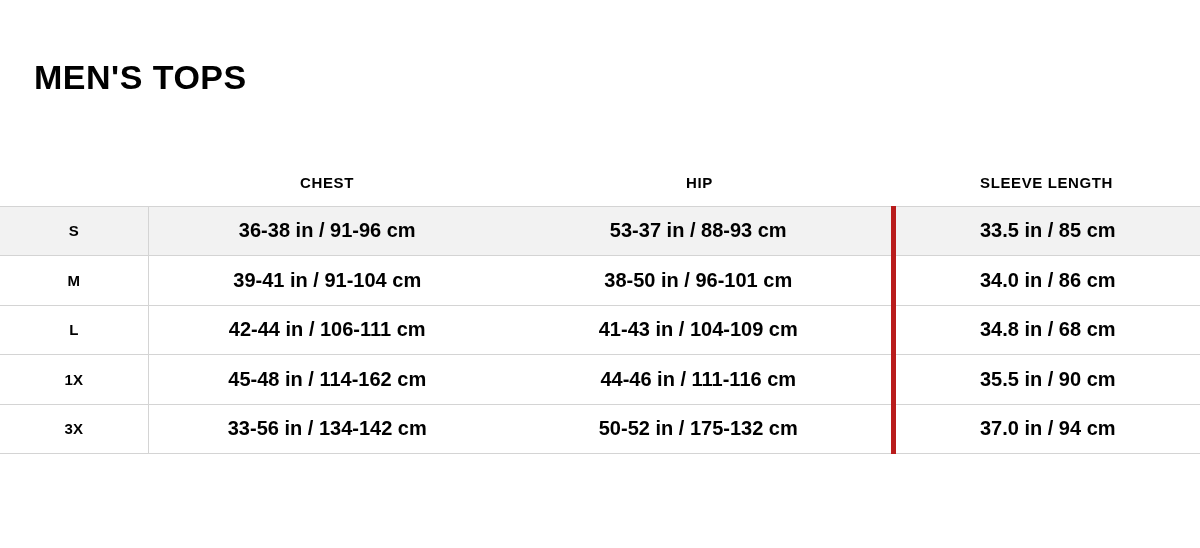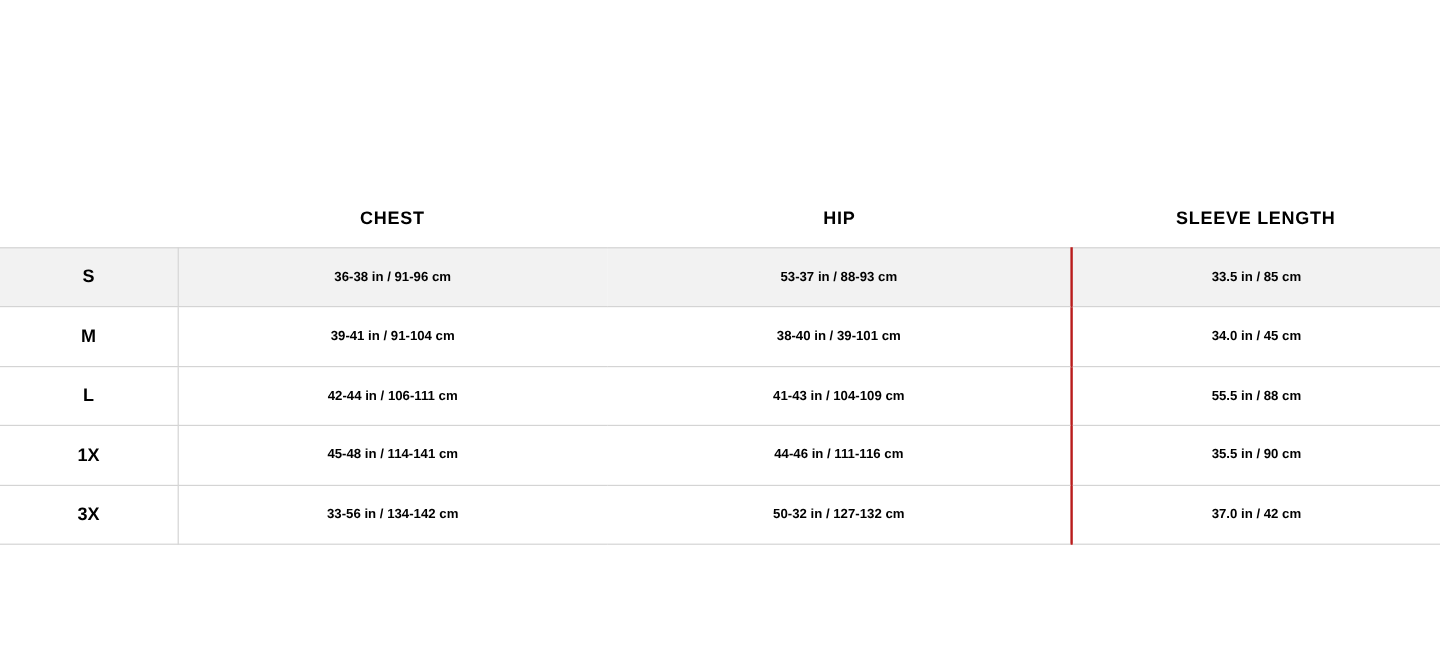--- a/index.html
+++ b/index.html
@@ -83,57 +83,58 @@
   }
   .size-table tbody tr.odd-row {
     background: #f2f2f2;
   }
   .size-table tbody tr.even-row {
     background: #ffffff;
   }
   .size-table tbody td {
     border-top: 1px solid #d4d4d4;
     border-bottom: 1px solid #d4d4d4;
-    font-size: 11px;
+    font-size: 20px;
     font-weight: bold;
     color: #000000;
     height: 49.5px;
   }
   .size-table tbody td.size-cell {
     font-size: 15px;
   }
 
   col.col-size { width: 148px; }
   col.col-chest { width: 358px; }
   col.col-hip { width: 387px; }
   col.col-sleeve { width: 307px; }
 
   
   .size-table tbody td.size-cell {
     border-right: 1px solid #d4d4d4;
   }
   .size-table tbody td.sleeve-cell {
-    border-left: 2px solid #b91c1c;
+    border-left: 5px solid #b91c1c;
   }
 
   .footer-spacer {
     position: absolute;
     left: 0;
     bottom: 0;
     width: 1200px;
     height: 40px;
     background: #ffffff;
   }
 </style>
 </head>
 <body>
 
 <div class="page">
 
   <div class="header">
+    <div class="page-title">MEN'S TOPS</div>
 
   </div>
 
   <table class="size-table">
     <colgroup>
       <col class="col-size">
       <col class="col-chest">
       <col class="col-hip">
       <col class="col-sleeve">
     </colgroup>
@@ -148,38 +149,38 @@
     <tbody>
       <tr class="odd-row">
         <td class="size-cell">S</td>
         <td class="chest-cell">36-38 in / 91-96 cm</td>
         <td class="hip-cell">53-37 in / 88-93 cm</td>
         <td class="sleeve-cell">33.5 in / 85 cm</td>
       </tr>
       <tr class="even-row">
         <td class="size-cell">M</td>
         <td class="chest-cell">39-41 in / 91-104 cm</td>
-        <td class="hip-cell">38-40 in / 39-101 cm</td>
-        <td class="sleeve-cell">34.0 in / 45 cm</td>
+        <td class="hip-cell">38-50 in / 96-101 cm</td>
+        <td class="sleeve-cell">34.0 in / 86 cm</td>
       </tr>
       <tr class="even-row">
         <td class="size-cell">L</td>
         <td class="chest-cell">42-44 in / 106-111 cm</td>
         <td class="hip-cell">41-43 in / 104-109 cm</td>
-        <td class="sleeve-cell">55.5 in / 88 cm</td>
+        <td class="sleeve-cell">34.8 in / 68 cm</td>
       </tr>
       <tr class="even-row">
         <td class="size-cell">1X</td>
-        <td class="chest-cell">45-48 in / 114-141 cm</td>
+        <td class="chest-cell">45-48 in / 114-162 cm</td>
         <td class="hip-cell">44-46 in / 111-116 cm</td>
         <td class="sleeve-cell">35.5 in / 90 cm</td>
       </tr>
       <tr class="even-row">
         <td class="size-cell">3X</td>
         <td class="chest-cell">33-56 in / 134-142 cm</td>
-        <td class="hip-cell">50-32 in / 127-132 cm</td>
-        <td class="sleeve-cell">37.0 in / 42 cm</td>
+        <td class="hip-cell">50-52 in / 175-132 cm</td>
+        <td class="sleeve-cell">37.0 in / 94 cm</td>
       </tr>
     </tbody>
   </table>
 
   <div class="footer-spacer"></div>
 </div>
 
 </body></html>

